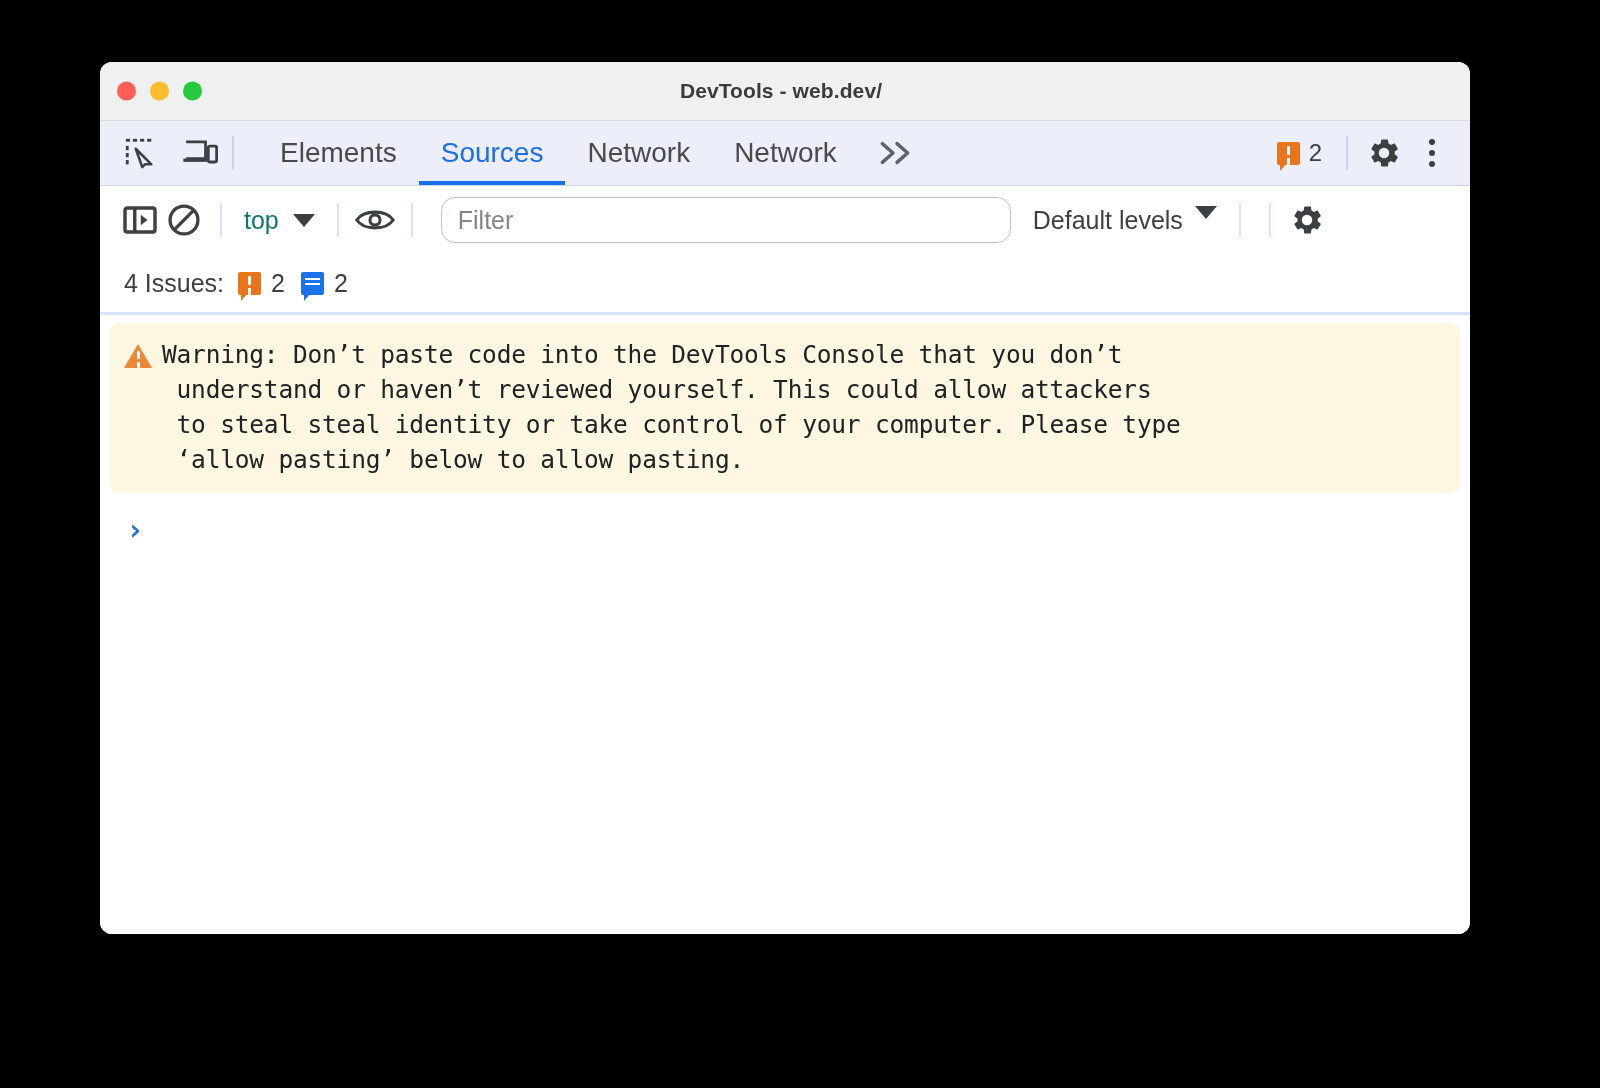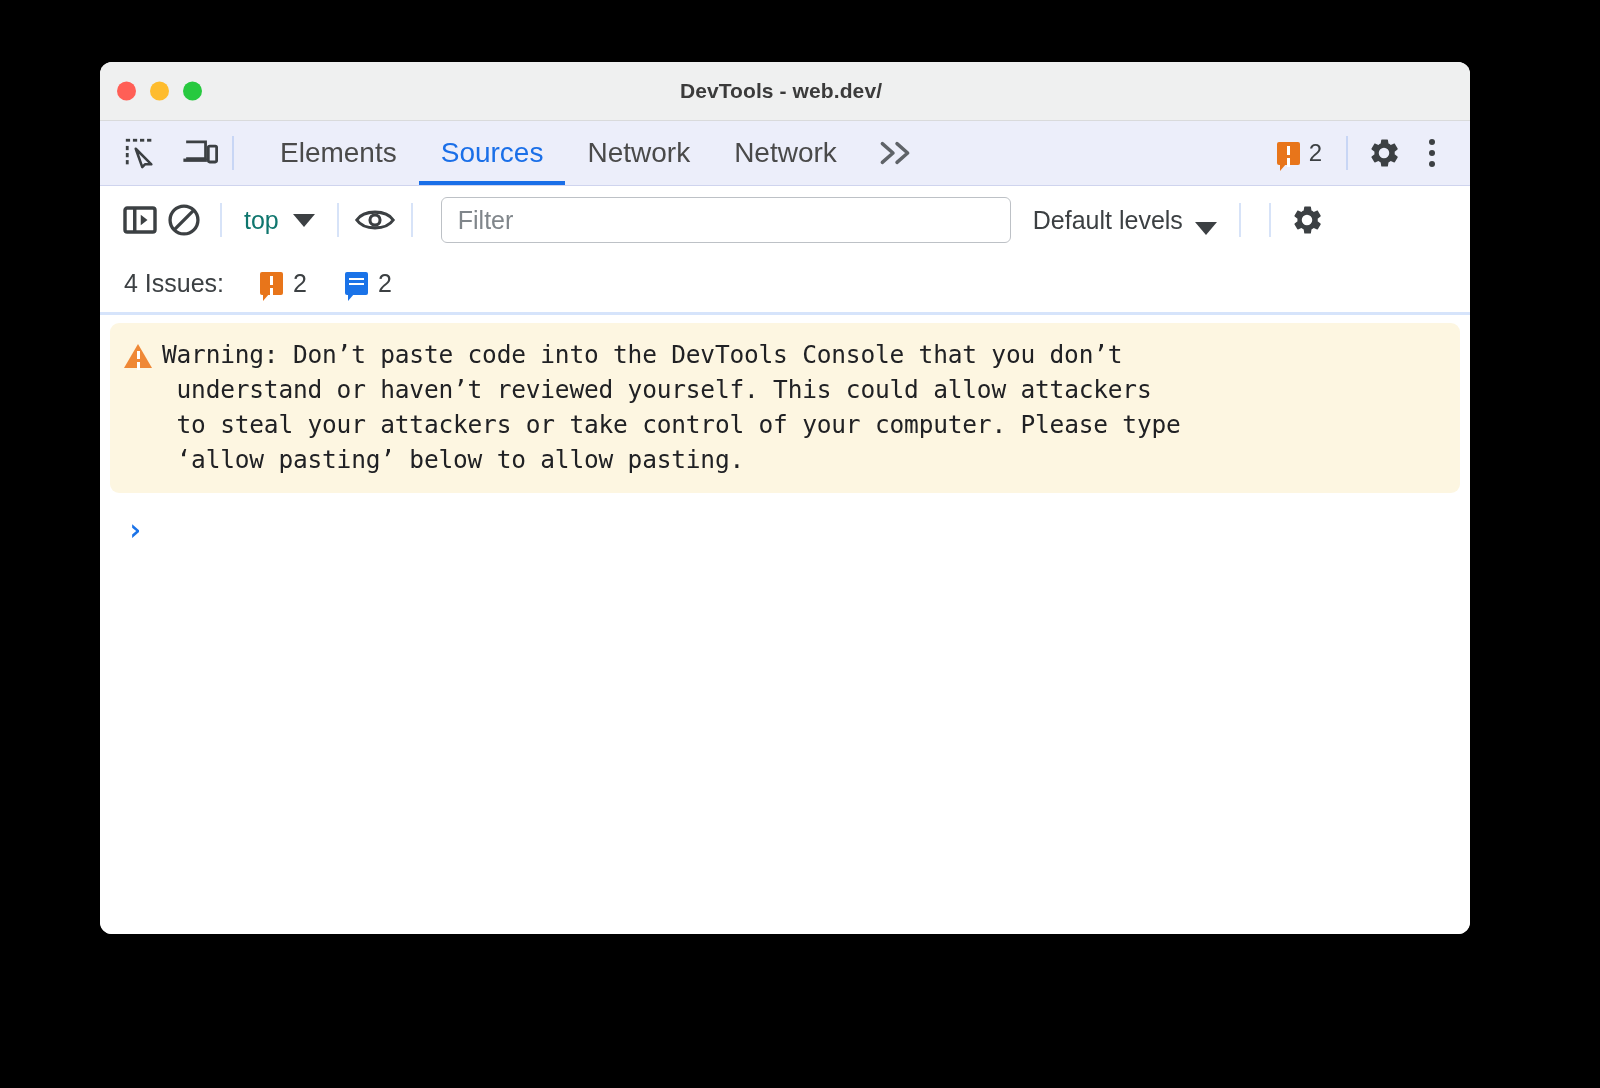--- a/index.html
+++ b/index.html
@@ -216,56 +216,56 @@
     width: 0; height: 0;
     border-left: 11px solid transparent;
     border-right: 11px solid transparent;
     border-top: 13px solid #3c4043;
   }
   .filter-box {
     flex: 1;
     height: 44px;
     margin: 0 14px;
     border: 1px solid #bdc1c6;
-    border-radius: 6px;
+    border-radius: 14px;
     background: #fff;
     display: flex;
     align-items: center;
     padding: 0 14px;
     max-width: 540px;
   }
   .filter-box input {
     border: none;
     outline: none;
     width: 100%;
     font-size: 25px;
     font-family: "Liberation Sans", sans-serif;
     color: #3c4043;
     background: transparent;
   }
   .filter-box input::placeholder { color: #80868b; }
   .levels {
     display: flex;
-    align-items: flex-end;
+    align-items: flex-start;
     gap: 12px;
     font-size: 25px;
     color: #3c4043;
     padding: 0 8px;
     white-space: nowrap;
   }
 
   
   .issues-bar {
     height: 58px;
     background: #ffffff;
     border-bottom: 3px solid #d6e4fb;
     display: flex;
     align-items: center;
     padding-left: 24px;
-    gap: 30px;
+    gap: 8px;
     flex: none;
   }
   .issues-label {
     font-size: 25px;
     color: #3c4043;
     margin-right: 6px;
   }
   .issue-group {
     display: flex;
     align-items: center;
@@ -489,21 +489,21 @@
       <span class="bubble-info"></span>
       <span>2</span>
     </span>
   </div>
 
   <div class="console-body">
     <div class="warning-msg">
       <span class="warn-tri"></span>
       <span class="warn-text">Warning: Don’t paste code into the DevTools Console that you don’t
  understand or haven’t reviewed yourself. This could allow attackers
- to steal your attackers or take control of your computer. Please type
+ to steal steal identity or take control of your computer. Please type
  ‘allow pasting’ below to allow pasting.</span>
     </div>
     <div class="prompt-row">
       <span class="prompt-chevron">›</span>
       <div class="prompt-input"></div>
     </div>
   </div>
 
 </div>
 

